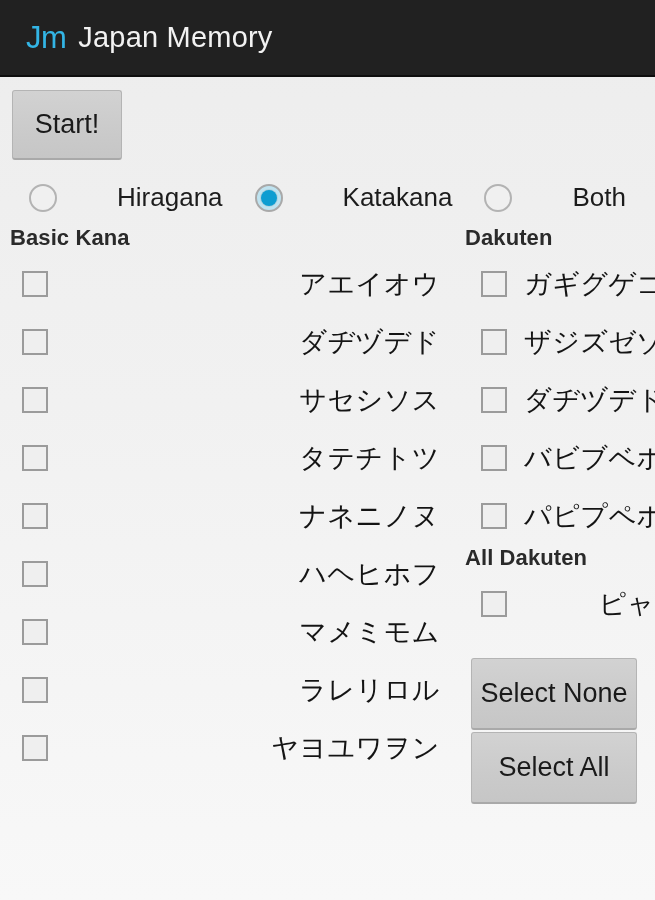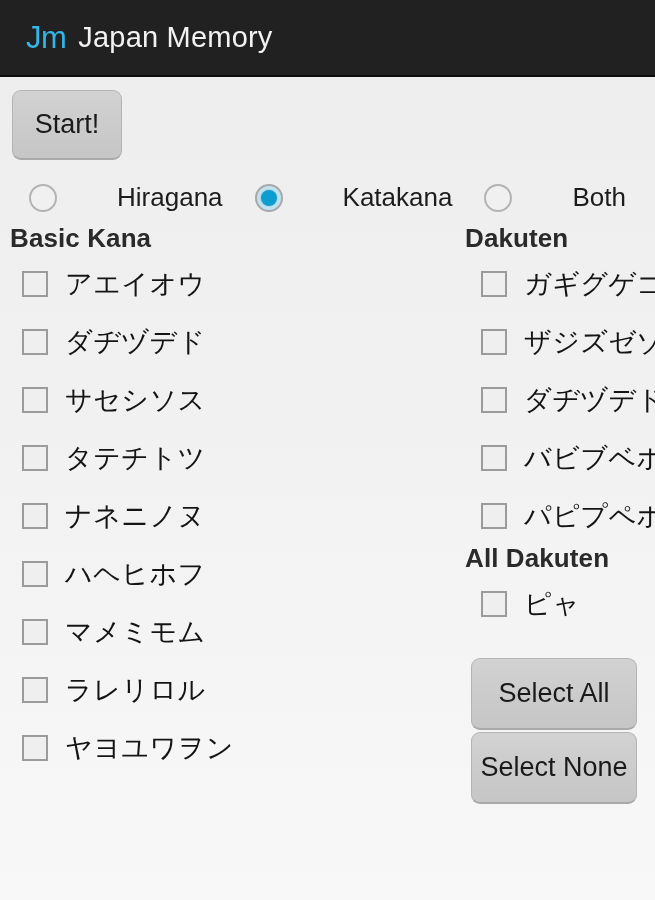--- a/index.html
+++ b/index.html
@@ -40,21 +40,21 @@
   }
 
   
   .start-wrap {
     padding: 13px 0 0 12px;
   }
   .btn {
     background: linear-gradient(to bottom, #d2d2d2 0%, #cbcbcb 55%, #c6c6c6 100%);
     border: 1px solid #b4b4b4;
     border-bottom: 2px solid #a9a9a9;
-    border-radius: 9px;
+    border-radius: 3px;
     color: #1a1a1a;
     font-size: 27px;
     font-family: "Liberation Sans", sans-serif;
     text-align: center;
     cursor: pointer;
   }
   .start-btn {
     width: 110px;
     height: 70px;
     line-height: 66px;
@@ -112,35 +112,36 @@
     margin-top: 12px;
   }
   .col {
     position: absolute;
     top: 0;
   }
   .col-left  { left: 10px;  width: 430px; }
   .col-right { left: 465px; width: 190px; }
 
   .section-head {
-    font-size: 26px;
+    font-size: 22px;
     font-weight: bold;
     color: #2a2a2a;
     padding-left: 0px;
     height: 30px;
     line-height: 26px;
     letter-spacing: 0.1px;
   }
   .col-right .section-head { padding-left: 0px; }
 
   .cb-row {
     display: flex;
     align-items: center;
     height: 58px;
     cursor: pointer;
+    justify-content: space-between;
   }
   .cb-box {
     width: 26px;
     height: 26px;
     border: 2px solid #9b9b9b;
     background: #efefef;
     margin-left: 12px;
     flex: 0 0 auto;
   }
   .col-right .cb-box { margin-left: 16px; }
@@ -265,15 +266,15 @@
 
     <div class="cb-row">
       <span class="cb-box"></span>
       <span class="cb-label">ピャ</span>
     </div>
   </div>
 
 </div>
 
 <div class="select-buttons">
+  <div class="btn sel-btn">Select None</div>
   <div class="btn sel-btn">Select All</div>
-  <div class="btn sel-btn">Select None</div>
 </div>
 
 </body></html>

